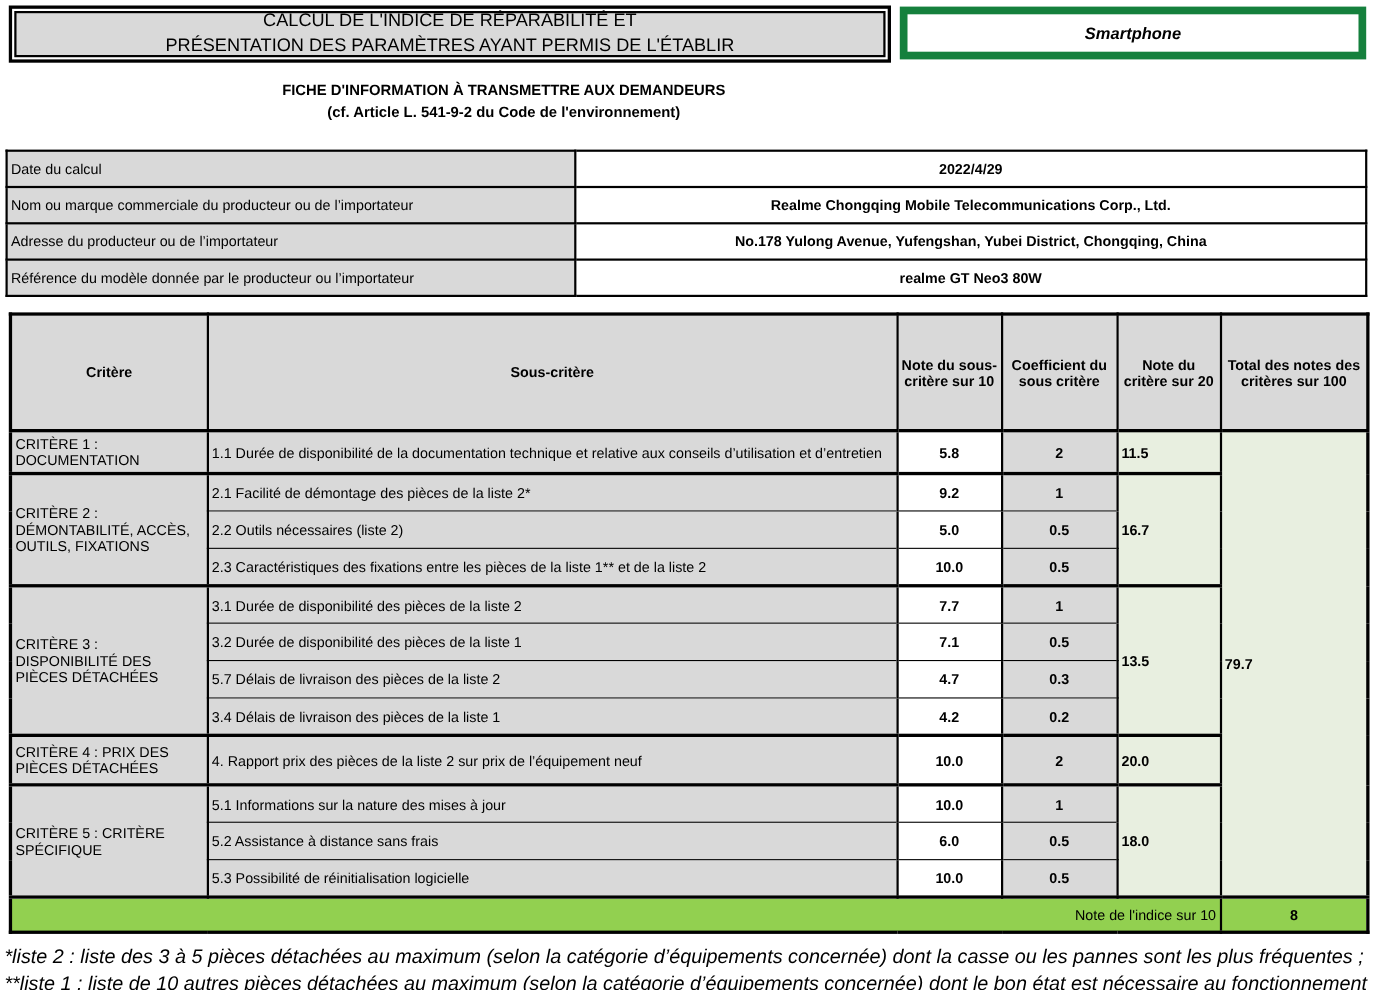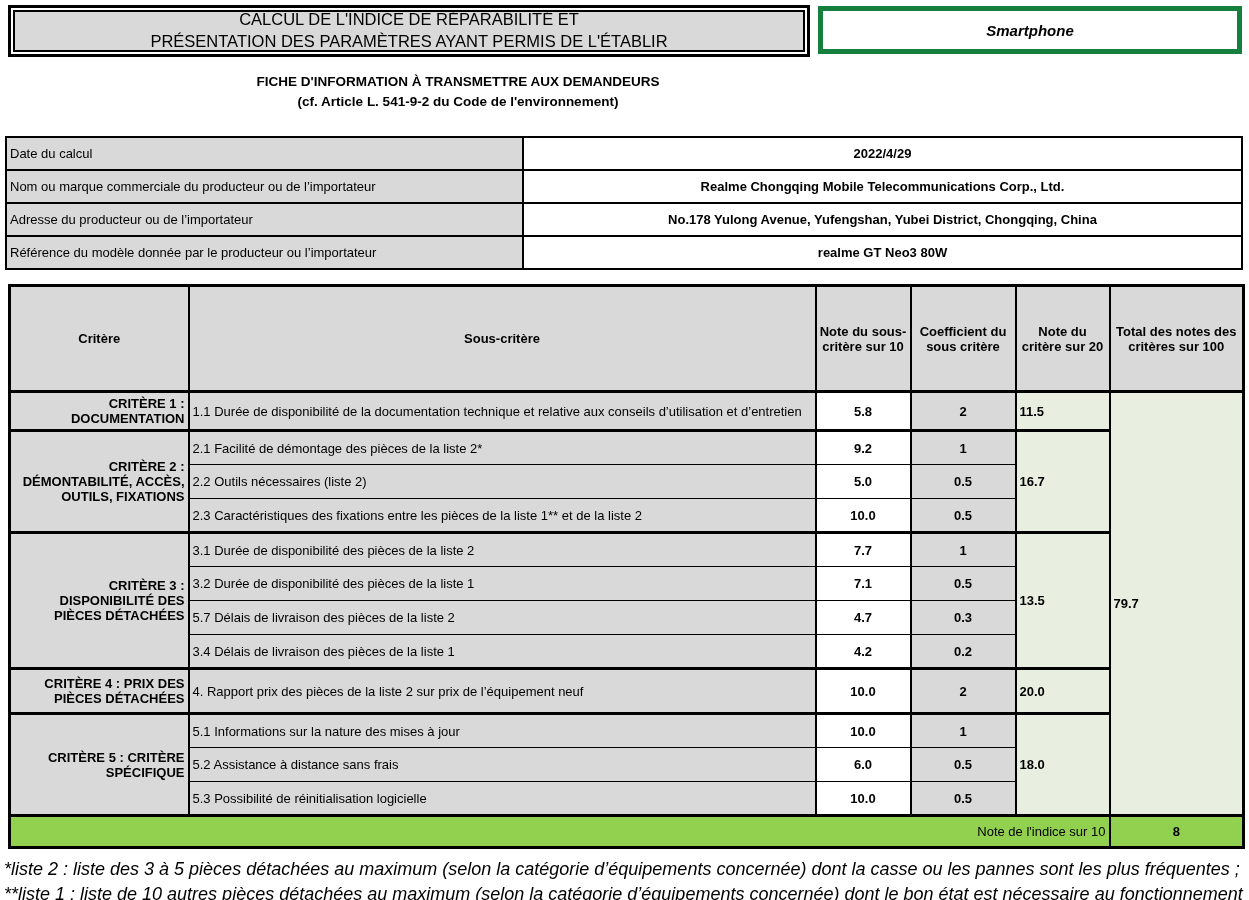--- a/index.html
+++ b/index.html
@@ -13,21 +13,21 @@
   
   .title-box {
     position:absolute; left:13px; top:10px; width:792px; height:42px;
     background:var(--gray); border:2px solid #000;
     box-shadow:0 0 0 2px #fff, 0 0 0 5px #000;
     display:flex; flex-direction:column; justify-content:center; align-items:center;
     text-align:center; font-weight:normal; font-size:16.5px; line-height:1.32;
   }
   .category-box {
     position:absolute; left:818px; top:6px; width:424px; height:48px;
-    background:#fff; border:5px solid #15803d;
+    background:#fff; border:7px solid #15803d;
     display:flex; justify-content:center; align-items:center;
     font-weight:bold; font-style:italic; font-size:15px;
   }
   .subtitle {
     position:absolute; left:0; top:72px; width:916px; text-align:center;
     font-weight:bold; font-size:13.5px; line-height:1.5;
   }
 
   
   .info-table {
@@ -47,21 +47,21 @@
     border:1px solid #000; border-left-width:2px; border-right-width:2px;
     font-size:13px; padding:1px 3px; overflow:hidden;
   }
   .main-table th { background:var(--gray); font-weight:bold; text-align:center; vertical-align:middle; }
   tr.h-hdr { height:106px; }
   tr.h-row { height:34px; }
   tr.h-r11 { height:39px; }
   tr.h-r4  { height:45px; }
   tr.h-idx { height:32px; }
   tr.grp > td { border-top-width:3px; }
-  .c-name  { background:var(--gray); font-weight:bold; text-align:right; vertical-align:middle; padding:1px 2px; }
+  .c-name  { background:var(--gray); font-weight:normal; text-align:left; vertical-align:middle; padding:1px 2px; }
   .c-sub   { background:var(--gray); text-align:left; vertical-align:middle; }
   .c-n10   { background:#fff; text-align:center; vertical-align:middle; font-weight:bold; }
   .c-coef  { background:var(--gray); text-align:center; vertical-align:middle; font-weight:bold; }
   .c-n20   { background:var(--light-green); text-align:left; vertical-align:middle; font-weight:bold;margin-left:12px; }
   .c-total { background:var(--light-green); vertical-align:middle; font-weight:bold; }
   .idx-label {
     background:var(--green); text-align:right; vertical-align:middle;
     font-size:20px; font-weight:normal; padding-right:14px; border-top-width:3px !important;
   }
   .idx-val {

